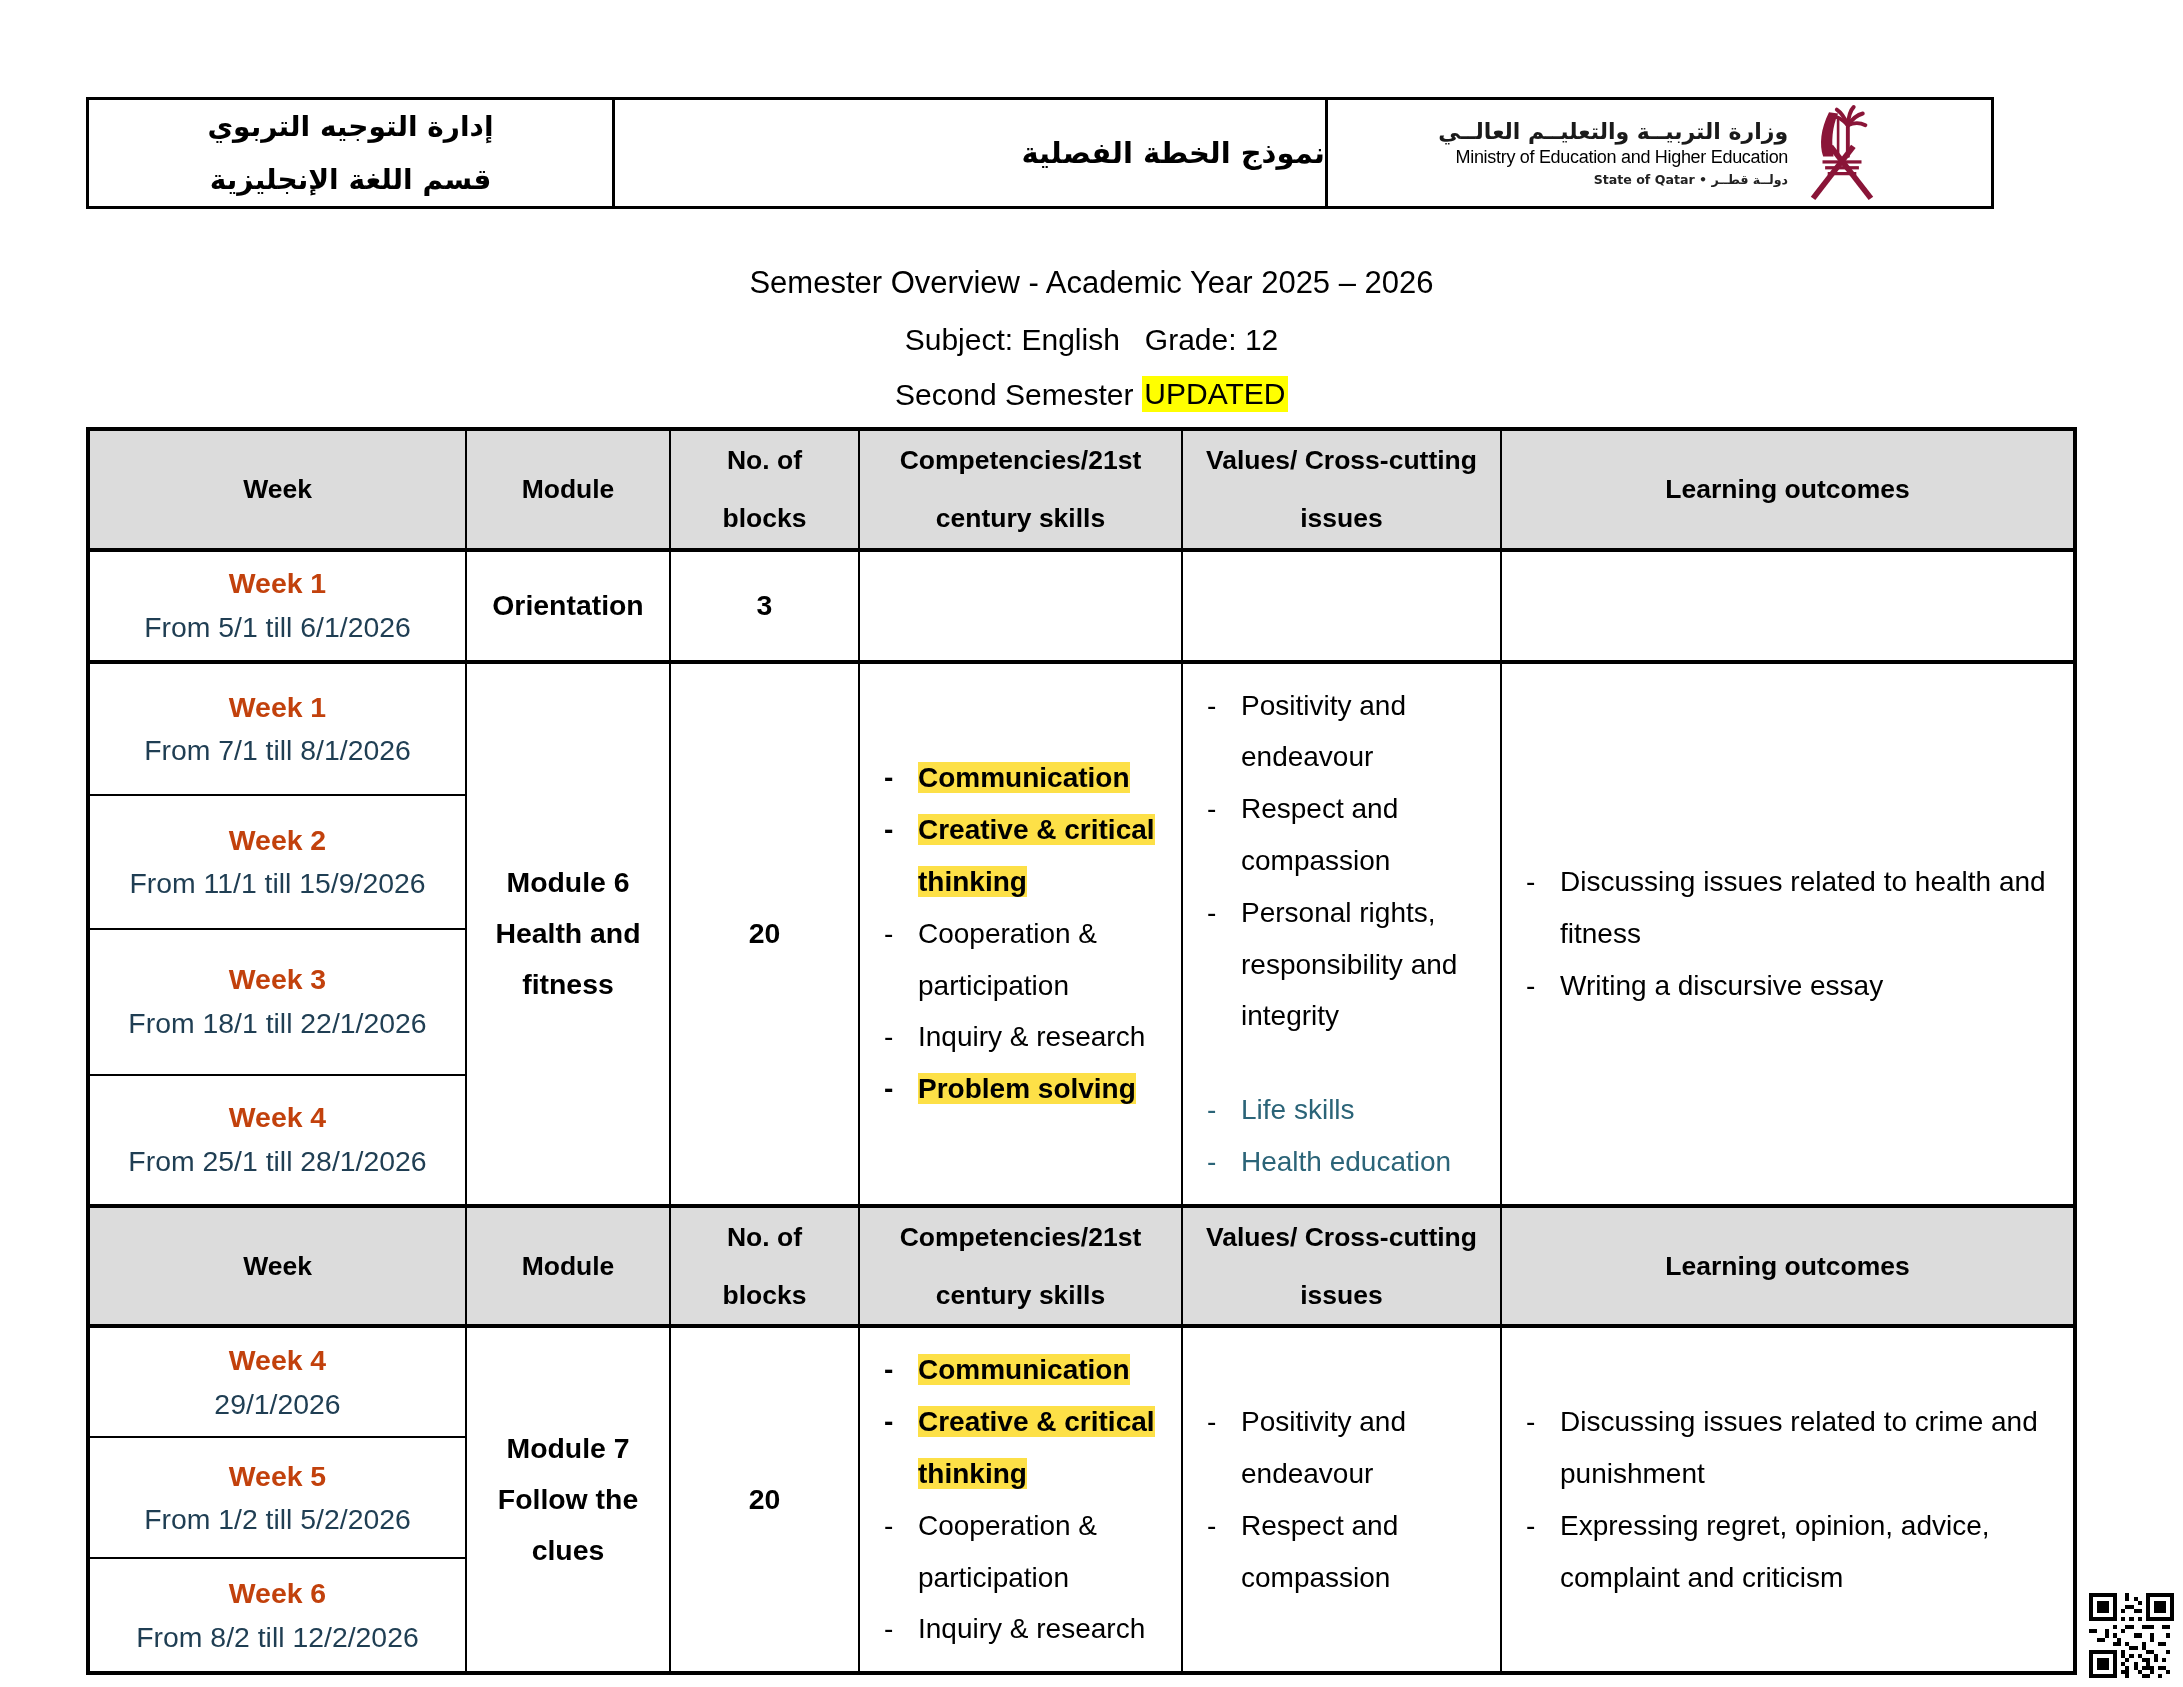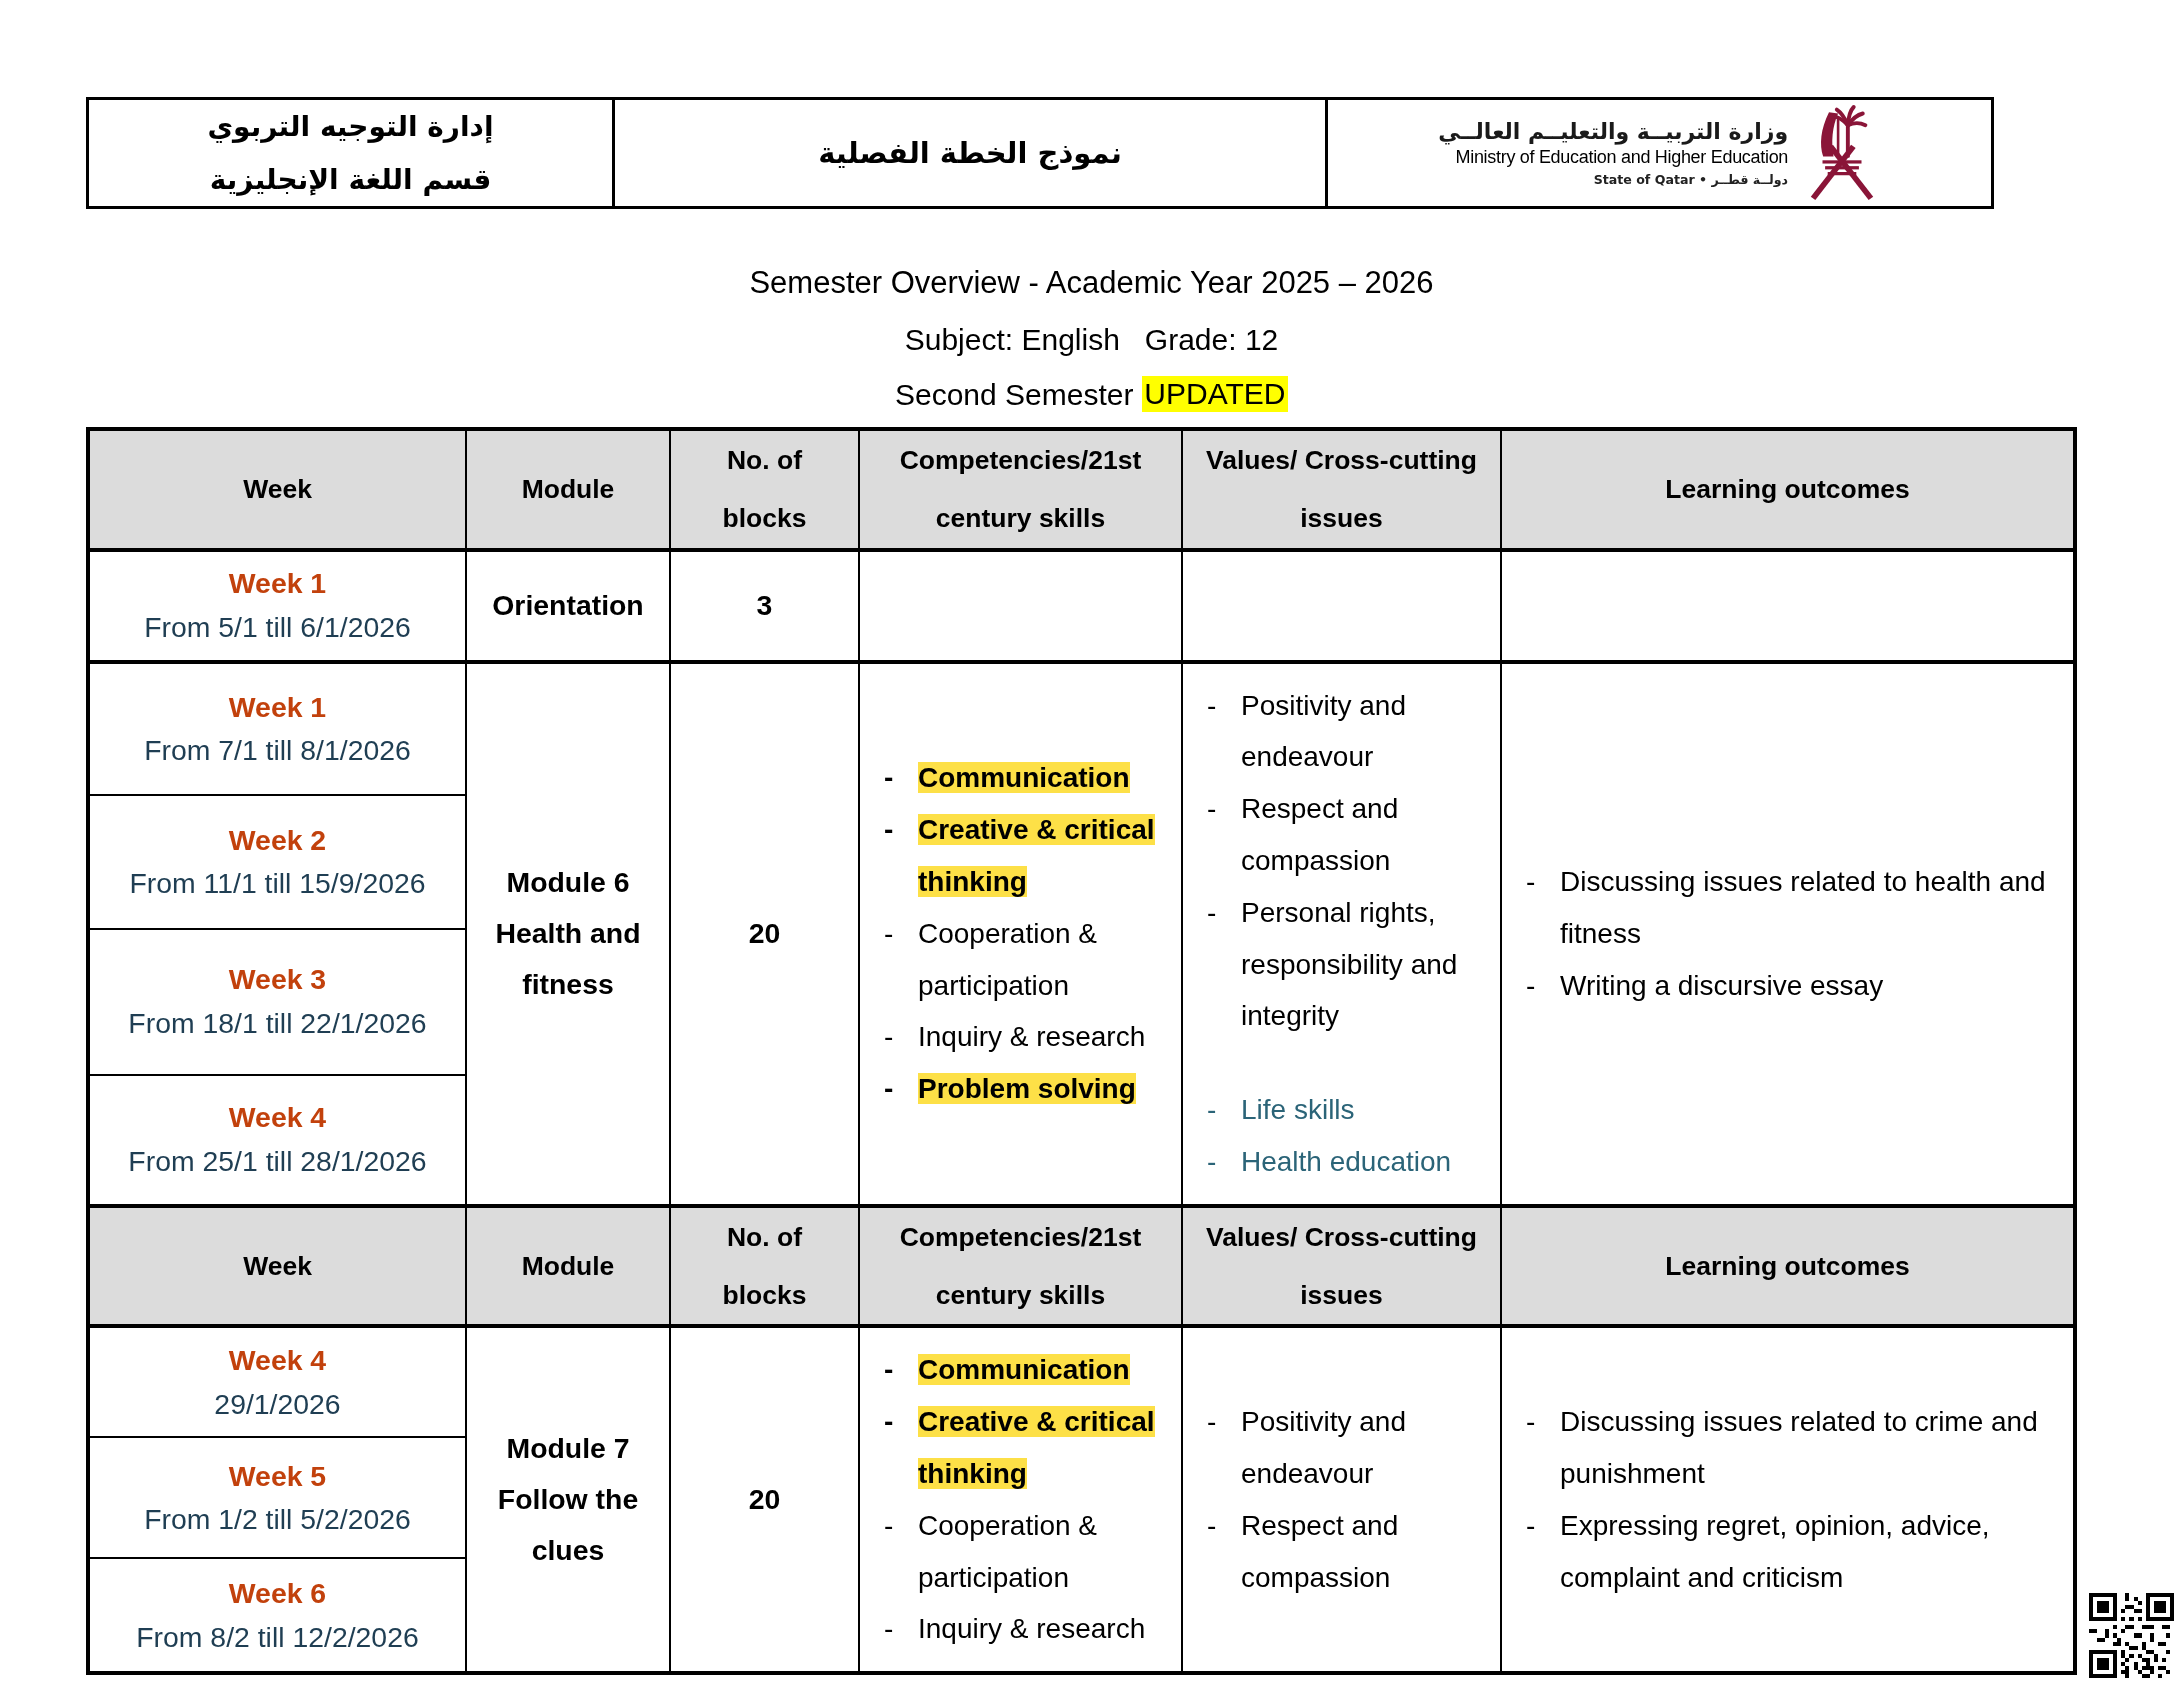--- a/index.html
+++ b/index.html
@@ -10,21 +10,21 @@
   }
   .ar { font-family:"DejaVu Sans","Liberation Sans",sans-serif; }
 
   
   table.letterhead {
     position:absolute; left:86px; top:97px; width:1905px; height:107px;
     border-collapse:collapse; table-layout:fixed;
   }
   table.letterhead td { border:3.3px solid #000; vertical-align:middle; background:#fff; }
   td.dept-cell { text-align:center; font-weight:700; font-size:28px; line-height:1.9; }
-  td.form-cell { text-align:center; font-weight:700; font-size:29px; }
+  td.form-cell { text-align:right; font-weight:700; font-size:29px; }
   td.logo-cell { }
   .logo-wrap { display:flex; align-items:center; justify-content:center; gap:14.6px; }
   .logo-text { text-align:right; direction:rtl; }
   .logo-ar  { font-weight:700; font-size:22px; color:#1a1a1a; letter-spacing:0.7px; }
   .logo-en  { font-size:18px; color:#000000; margin-top:2.6px; letter-spacing:-0.3px; font-stretch:condensed; }
   .logo-state { font-size:12.6px; color:#222; margin-top:4px; font-weight:600; }
 
   
   .titles { position:absolute; left:0; top:265px; width:2183px; text-align:center; }
   .t1 { font-size:31px; }

